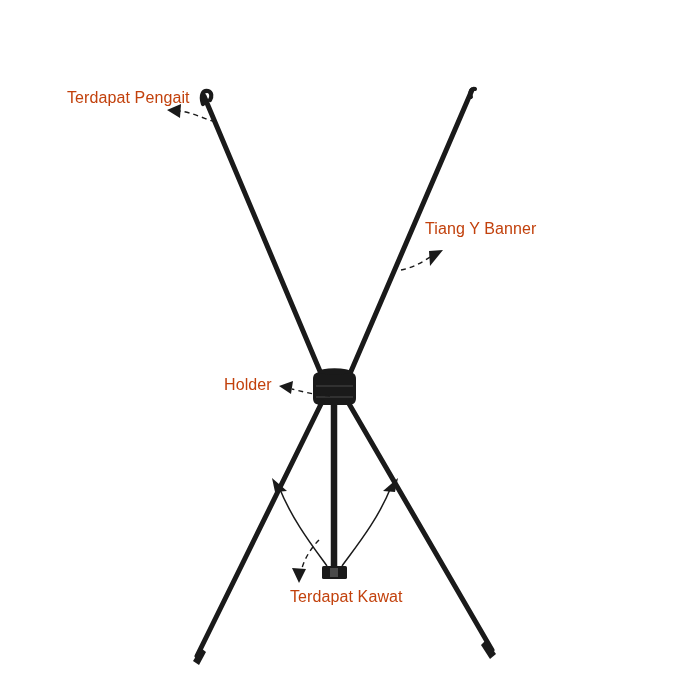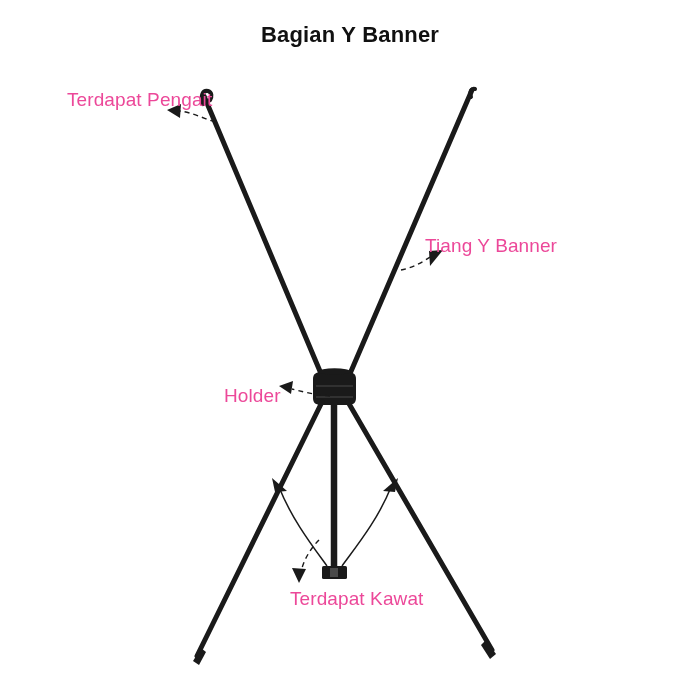--- a/index.html
+++ b/index.html
@@ -32,36 +32,35 @@
   }
   svg.illustration {
     position: absolute;
     top: 0;
     left: 0;
     width: 700px;
     height: 700px;
   }
   .callout-label {
     position: absolute;
-    font-size: 19px;
-    color: #ec4899;
+    font-size: 16px;
+    color: #c2410c;
     white-space: nowrap;
     letter-spacing: 0.1px;
   }
   #label-pengait { left: 67px;  top: 89px; }
-  #label-tiang   { left: 425px; top: 235px; }
-  #label-holder  { left: 224px; top: 385px; }
+  #label-tiang   { left: 425px; top: 220px; }
+  #label-holder  { left: 224px; top: 376px; }
   #label-kawat   { left: 290px; top: 588px; }
 </style>
 </head>
 <body>
 
 <div id="diagram-root">
 
-  <div class="figure-title">Bagian Y Banner</div>
 
   <svg class="illustration" viewBox="0 0 700 700">
 
     <g>
 
       <path d="M 204 96 L 322 376" stroke="#1a1a1a" stroke-width="5.0" stroke-linecap="round" fill="none"></path>
 
       <path d="M 203 104 C 200 95, 203 90, 208 91 C 212 92, 212 97, 210 100" stroke="#1a1a1a" stroke-width="4.2" stroke-linecap="round" fill="none"></path>
 
       <path d="M 472 90 L 349 376" stroke="#1a1a1a" stroke-width="5.0" stroke-linecap="round" fill="none"></path>

